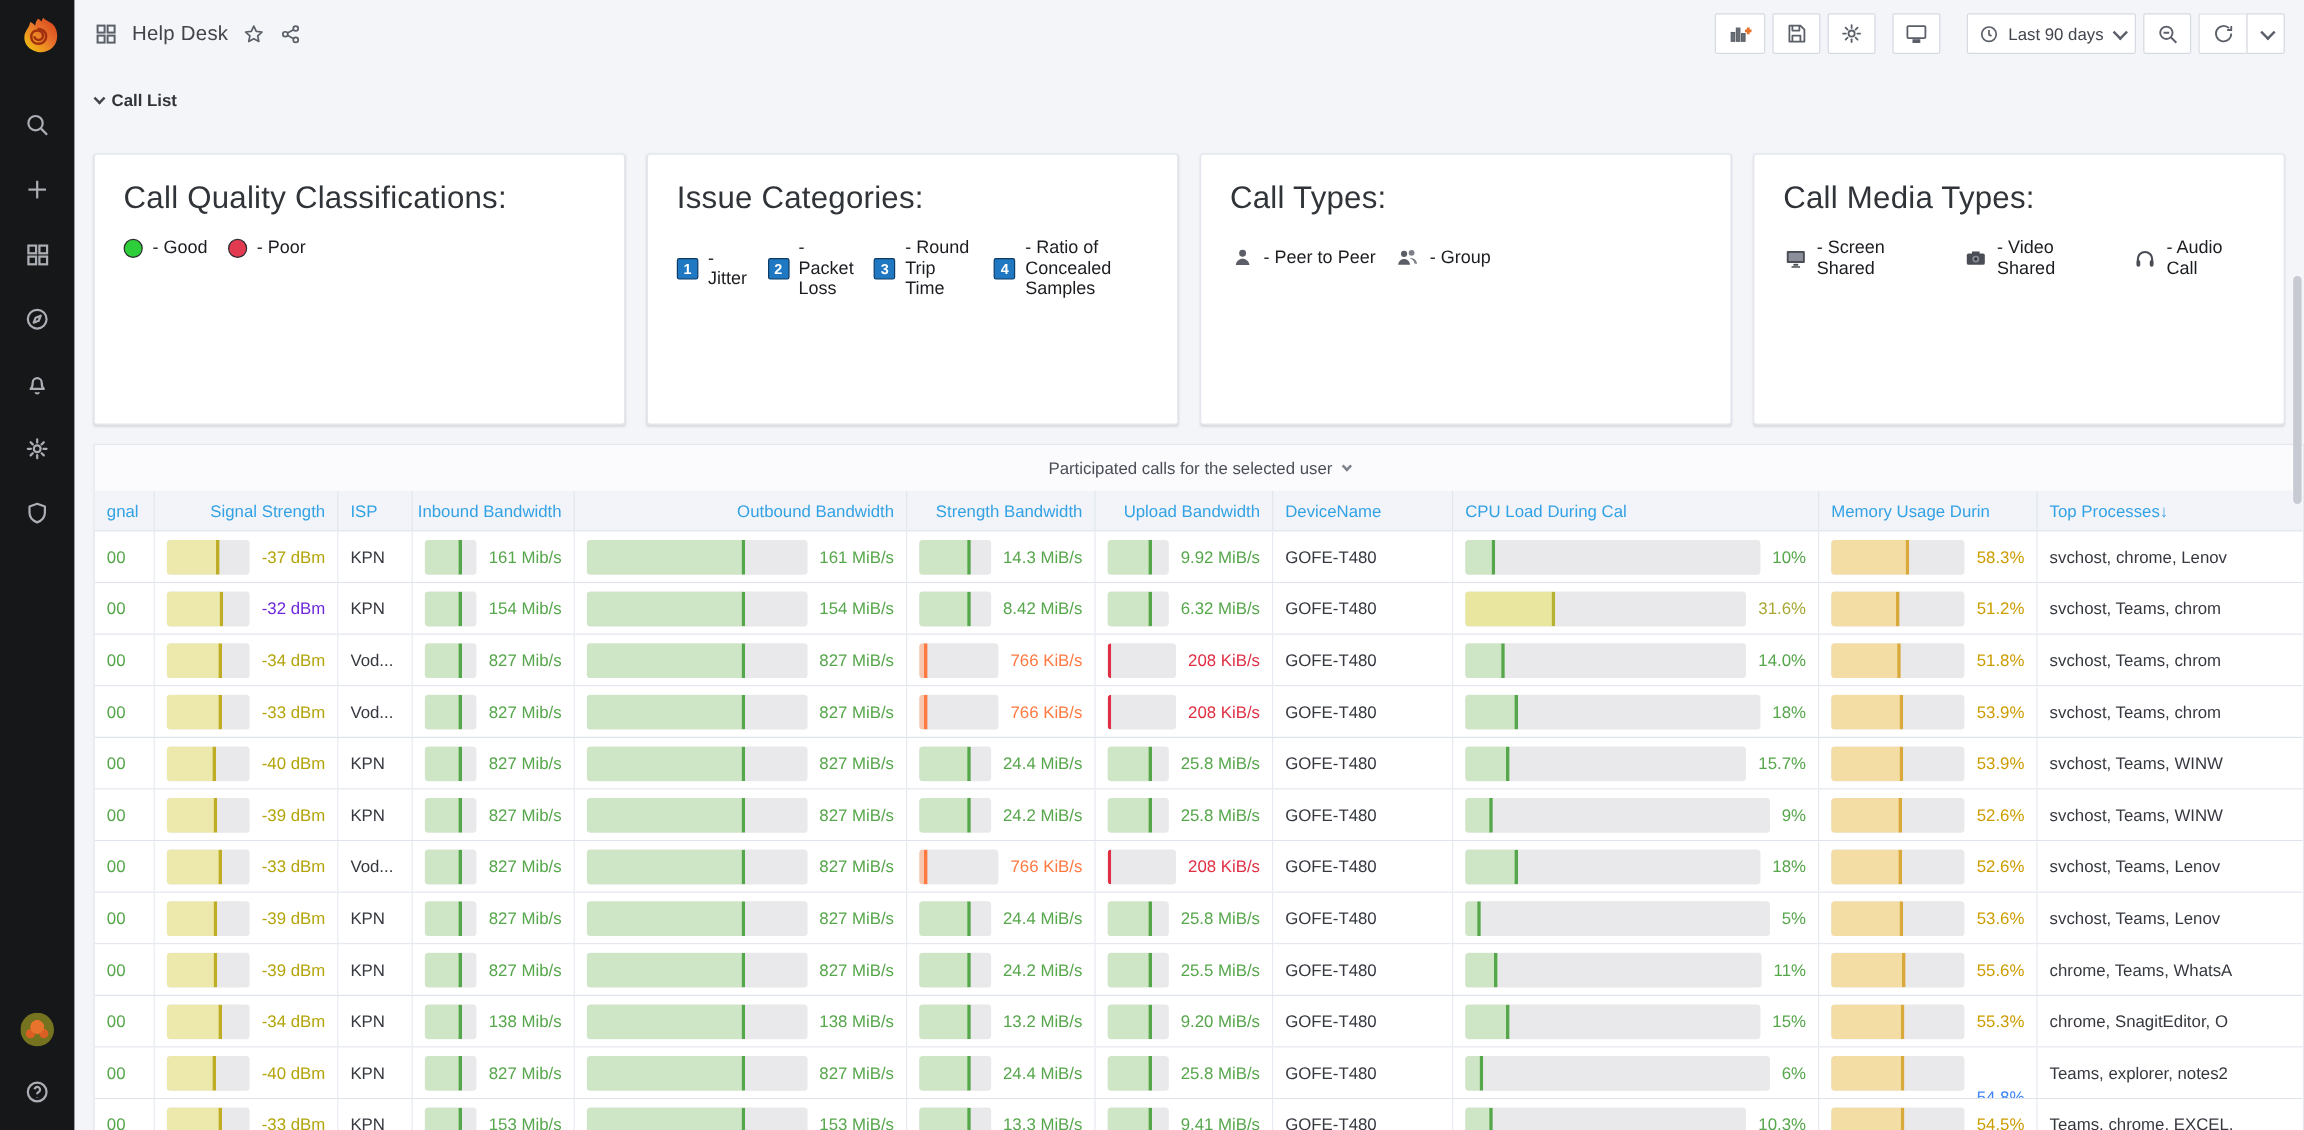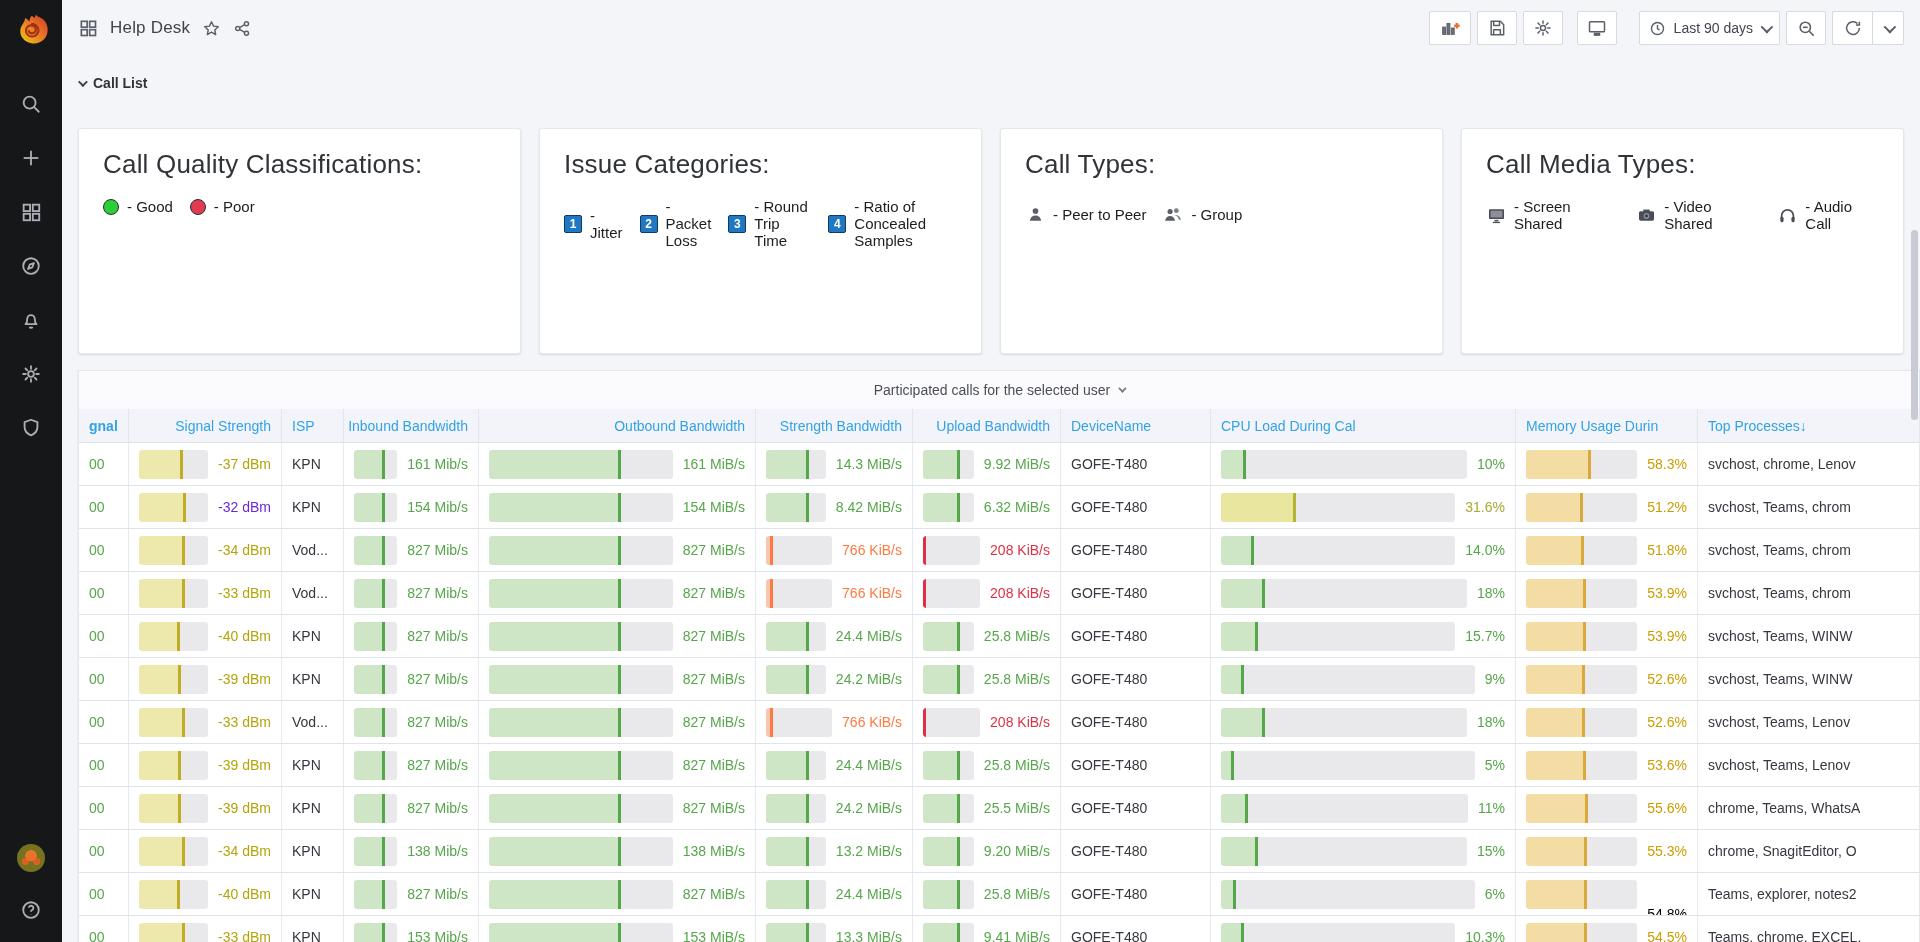--- a/index.html
+++ b/index.html
@@ -357,21 +357,21 @@
           </div>
         </div>
       </div>
 
       <div class="tablewrap">
         <div class="tbl-title">
           <span>Participated calls for the selected user</span>
           <span class="chev"></span>
         </div>
         <div class="thead" id="thead">
-            <div class="th" style="width: 50px; font-weight: bold;">gnal</div>
+            <div class="th" style="width: 50px;">gnal</div>
             <div class="th r" style="width: 153px;">Signal Strength</div>
             <div class="th" style="width: 62px;">ISP</div>
             <div class="th r" style="width: 135px;">Inbound Bandwidth</div>
             <div class="th r" style="width: 277px;">Outbound Bandwidth</div>
             <div class="th r" style="width: 157px;">Strength Bandwidth</div>
             <div class="th r" style="width: 148px;">Upload Bandwidth</div>
             <div class="th" style="width: 150px;">DeviceName</div>
             <div class="th" style="width: 305px;">CPU Load During Cal</div>
             <div class="th" style="width: 182px;">Memory Usage Durin</div>
             <div class="th" style="width: 300px;">Top Processes<span> ↓</span></div>
@@ -1133,21 +1133,21 @@
                     <div class="fill" style="width: 6%; background: rgb(207, 230, 198); border-right: 3px solid rgb(86, 166, 75);"></div>
                   </div>
                   <span class="gval" style="color: rgb(86, 166, 75);">6%</span>
                 </div>
               </div>
               <div class="td" style="width: 182px;">
                 <div class="gauge">
                   <div class="track">
                     <div class="fill" style="width: 55%; background: rgb(243, 221, 164); border-right: 3px solid rgb(217, 169, 60);"></div>
                   </div>
-                  <span class="gval" style="color: #000000; margin-top: 40px;">54.8%</span>
+                  <span class="gval" style="color: #3b82f6; margin-top: 40px;">54.8%</span>
                 </div>
               </div>
               <div class="td" style="width: 300px;">
                 <span class="c-dark">Teams, explorer, notes2</span>
               </div>
             </div>
             <div class="tr">
               <div class="td" style="width: 50px;">
                 <span style="color: rgb(86, 166, 75);">00</span>
               </div>

